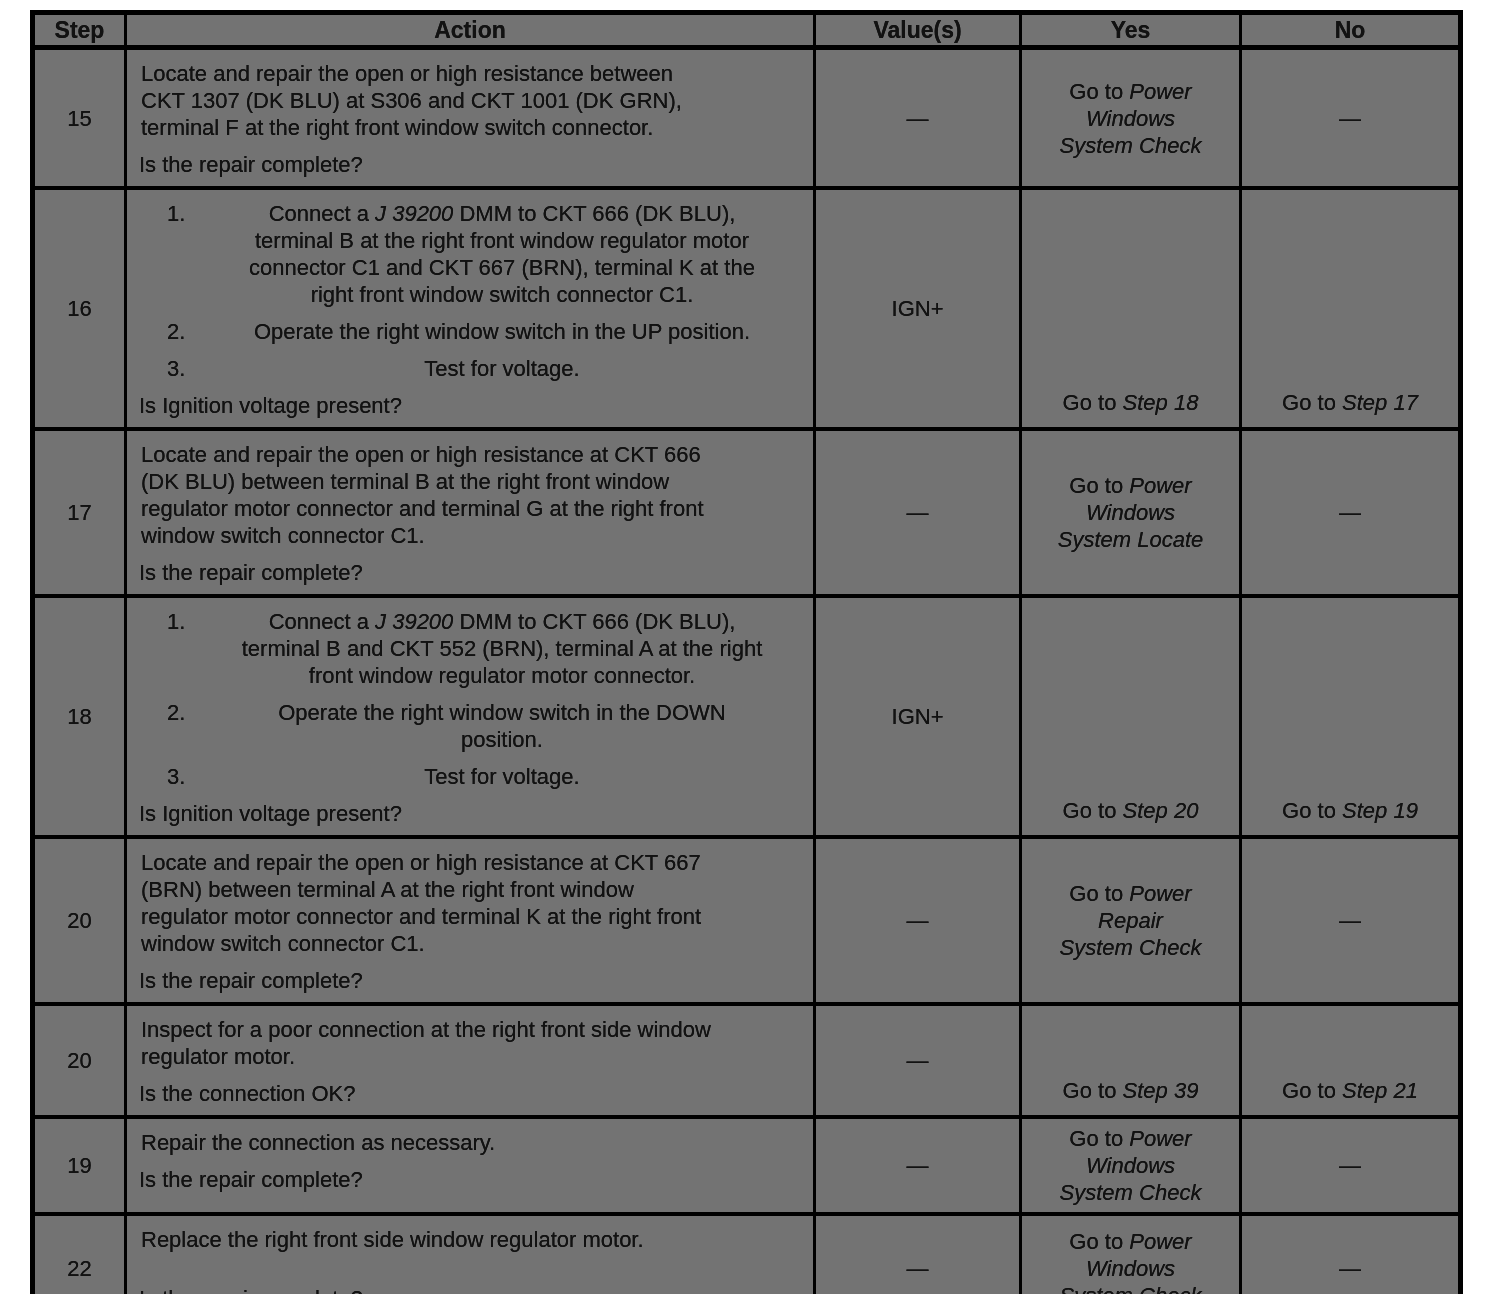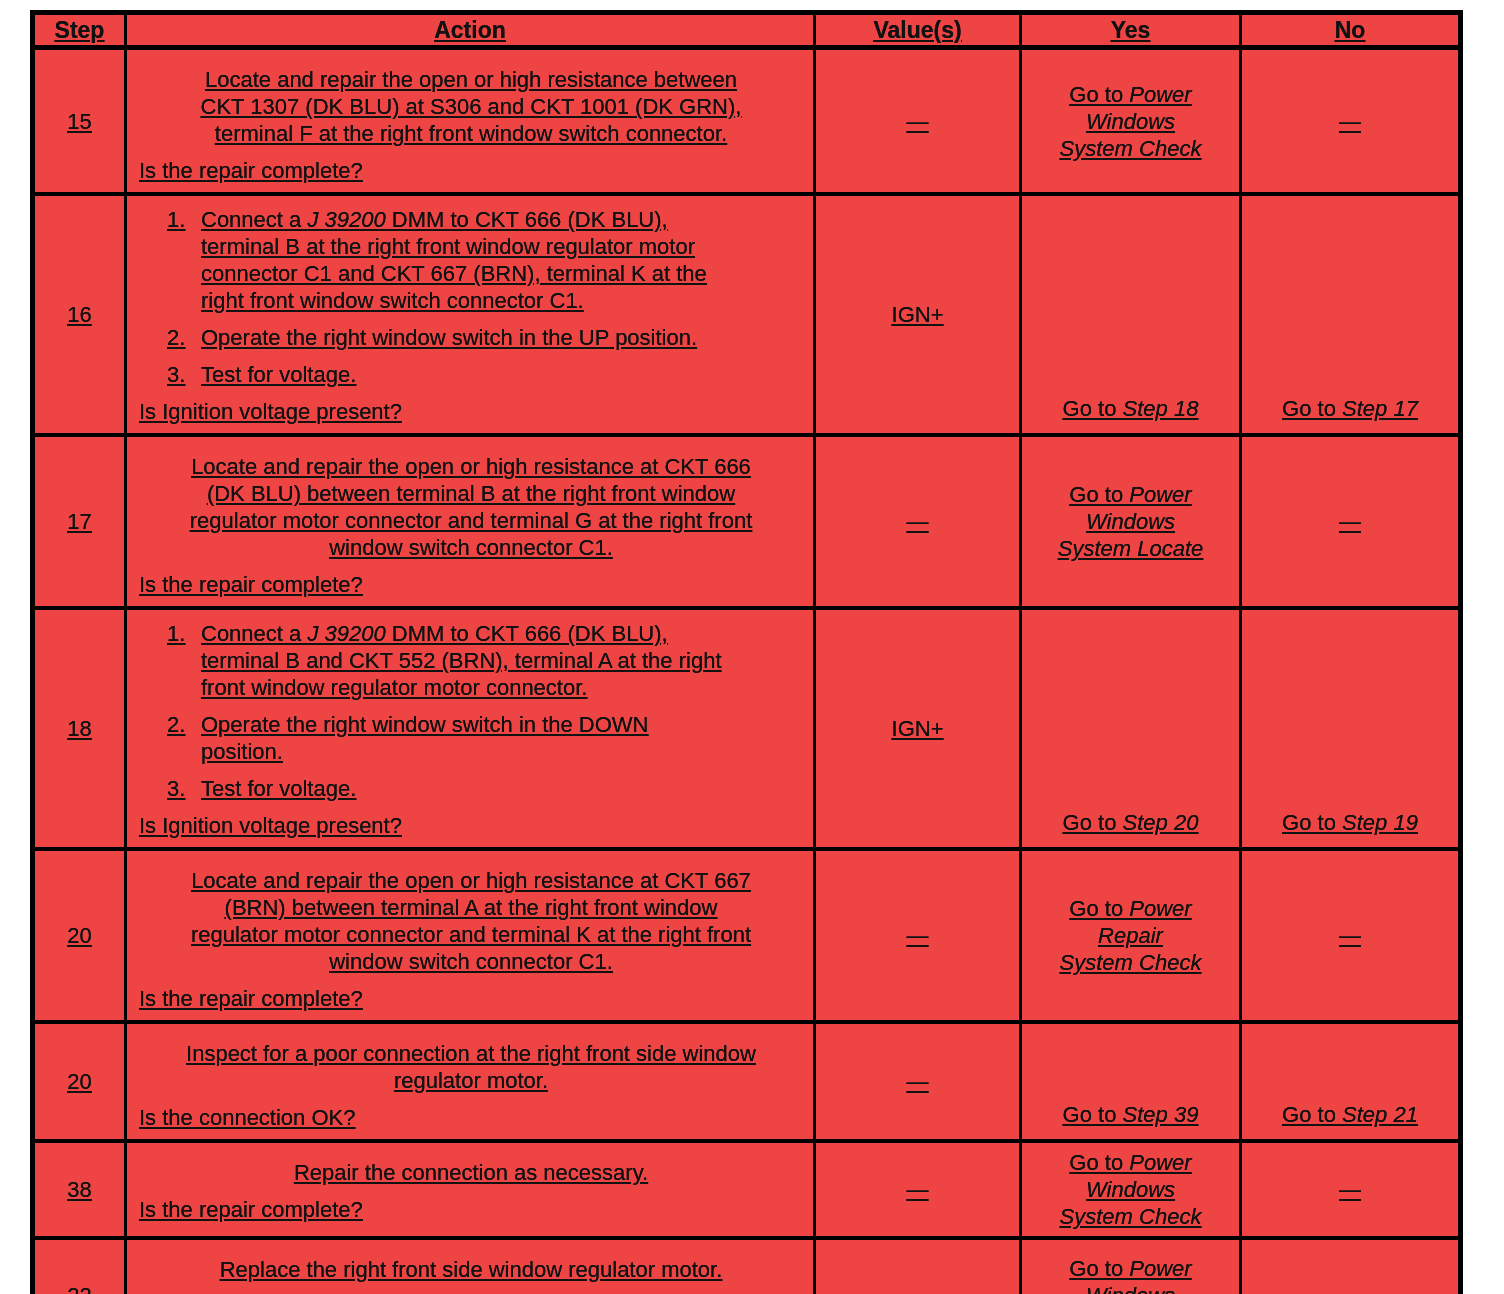--- a/index.html
+++ b/index.html
@@ -9,36 +9,36 @@
   table.diag{border-collapse:collapse;table-layout:fixed;width:1428px;
        font-size:22px;line-height:27px;
        text-shadow:0 0 0.45px currentColor;}
   col.c-step{width:93px}
   col.c-action{width:689px}
   col.c-value{width:206px}
   col.c-yes{width:220px}
   col.c-no{width:220px}
   th,td{border-left:3px solid #000;border-right:3px solid #000;
         border-top:4px solid #000;border-bottom:4px solid #000;
-        background:#ef4444;overflow:hidden;text-decoration:underline;}
+        background:#737373;overflow:hidden;}
   table.diag{border:5px solid #000;}
   thead tr{height:35px;}
   th{font-weight:bold;font-size:23px;text-align:center;vertical-align:middle;
      padding:1px 4px;border-bottom:5px solid #000;}
   td.step-cell{text-align:center;vertical-align:middle;padding:2px;}
   td.action-cell{vertical-align:top;text-align:left;padding:8px 10px 8px 12px;}
   td.value-cell{text-align:center;vertical-align:middle;padding:4px;}
   td.yes-cell,td.no-cell{text-align:center;vertical-align:middle;padding:6px 20px;}
   td.v-bottom{vertical-align:bottom;padding-bottom:11px;}
   .runs{white-space:pre-line;}
-  .par{margin:8px;text-align:center;}
+  .par{margin:2px;}
   .list-wrap{margin-top:2px;}
   .list-item{display:flex;padding-left:28px;margin:0 0 10px 0;}
   .list-num{flex:0 0 34px;}
-  .list-text{flex:1 1 auto;}
+  .list-text{flex:1 1 auto;text-align:center;}
   .question{margin-top:10px;}
   tr.r15{height:135px}
   tr.r16{height:237px}
   tr.r17{height:161px}
   tr.r18{height:239px}
   tr.r19{height:160px}
   tr.r20{height:102px}
   tr.r21{height:95px}
   tr.r22{height:103px}
   tr.r22 .question{margin-top:32px;}
@@ -191,21 +191,21 @@
           </td>
           <td class="value-cell"><span>—</span></td>
           <td class="yes-cell v-bottom">
             <div class="runs"><span>Go to </span><span class="it">Step 39</span></div>
           </td>
           <td class="no-cell v-bottom">
             <div class="runs"><span>Go to </span><span class="it">Step 21</span></div>
           </td>
         </tr>
         <tr class="r21">
-          <td class="step-cell"><span>38</span></td>
+          <td class="step-cell"><span>19</span></td>
           <td class="action-cell">
             <div class="par runs"><span>Repair the connection as necessary.</span></div>
             <div class="question">Is the repair complete?</div>
           </td>
           <td class="value-cell"><span>—</span></td>
           <td class="yes-cell">
             <div class="runs"><span>Go to </span><span class="it">Power
 Windows
 System Check</span></div>
           </td>

